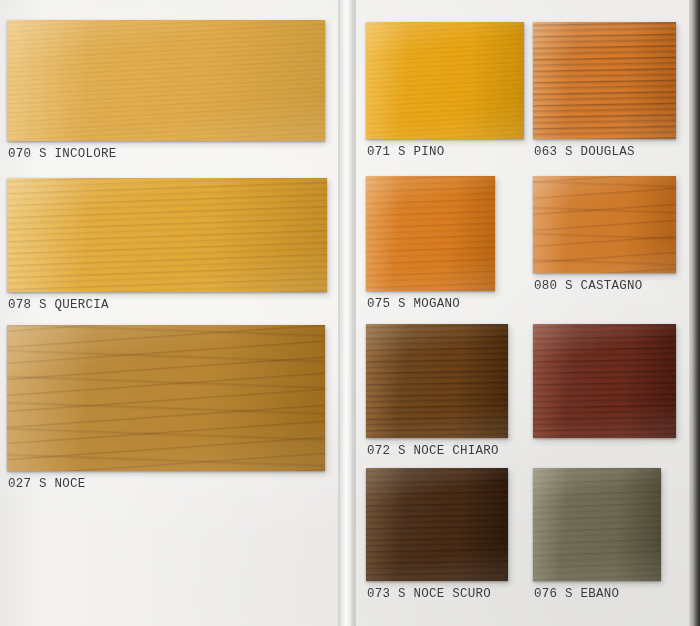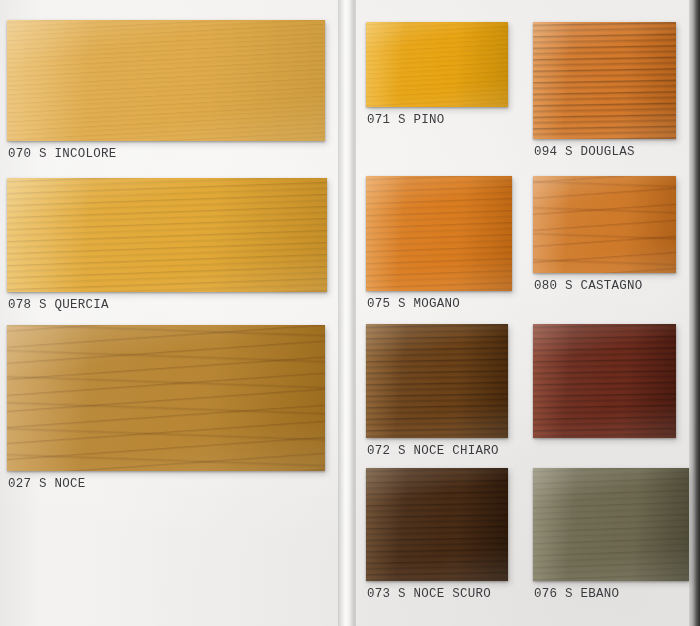--- a/index.html
+++ b/index.html
@@ -144,37 +144,37 @@
       <div class="chip" style="left: 7px; top: 325px; width: 318px; height: 146px;">
         <div class="tile" style="background: linear-gradient(95deg, rgb(206, 161, 90) 0%, rgb(184, 134, 52) 26%, rgb(184, 134, 52) 64%, rgb(163, 113, 31) 100%);">
           <div class="grain streaks"></div>
           <div class="sheen"></div>
           <div class="gloss"></div>
         </div>
         <div class="label">027 S NOCE</div>
       </div>
     </div>
   <div id="right-col">
-      <div class="chip" style="left: 366px; top: 22px; width: 142px; height: 85px;">
+      <div class="chip" style="left: 366px; top: 22px; width: 142px; height: 117px; padding-left: 16px;">
         <div class="tile" style="background: linear-gradient(95deg, rgb(242, 185, 58) 0%, rgb(232, 164, 18) 26%, rgb(232, 164, 18) 64%, rgb(212, 149, 8) 100%);">
           <div class="grain fine"></div>
           <div class="sheen"></div>
           <div class="gloss"></div>
         </div>
         <div class="label">071 S PINO</div>
       </div>
       <div class="chip" style="left: 533px; top: 22px; width: 143px; height: 117px;">
         <div class="tile" style="background: linear-gradient(95deg, rgb(227, 148, 74) 0%, rgb(212, 121, 43) 26%, rgb(212, 121, 43) 64%, rgb(189, 102, 28) 100%);">
           <div class="grain strong"></div>
           <div class="sheen"></div>
           <div class="gloss"></div>
         </div>
-        <div class="label">094 S DOUGLAS</div>
-      </div>
-      <div class="chip" style="left: 366px; top: 176px; width: 146px; height: 115px;">
+        <div class="label">063 S DOUGLAS</div>
+      </div>
+      <div class="chip" style="left: 366px; top: 176px; width: 129px; height: 115px;">
         <div class="tile" style="background: linear-gradient(95deg, rgb(232, 154, 70) 0%, rgb(218, 124, 32) 26%, rgb(218, 124, 32) 64%, rgb(196, 106, 19) 100%);">
           <div class="grain med"></div>
           <div class="sheen"></div>
           <div class="gloss"></div>
         </div>
         <div class="label">075 S MOGANO</div>
       </div>
       <div class="chip" style="left: 533px; top: 176px; width: 143px; height: 97px;">
         <div class="tile" style="background: linear-gradient(95deg, rgb(223, 149, 80) 0%, rgb(207, 122, 42) 26%, rgb(207, 122, 42) 64%, rgb(184, 102, 26) 100%);">
           <div class="grain streaks"></div>
@@ -199,21 +199,21 @@
         </div>
       </div>
       <div class="chip" style="left: 366px; top: 468px; width: 142px; height: 113px;">
         <div class="tile" style="background: linear-gradient(95deg, rgb(99, 64, 31) 0%, rgb(74, 44, 21) 26%, rgb(74, 44, 21) 64%, rgb(47, 26, 10) 100%);">
           <div class="grain strong"></div>
           <div class="sheen"></div>
           <div class="gloss"></div>
         </div>
         <div class="label">073 S NOCE SCURO</div>
       </div>
-      <div class="chip" style="left: 533px; top: 468px; width: 156px; height: 113px;">
+      <div class="chip" style="left: 533px; top: 468px; width: 128px; height: 113px;">
         <div class="tile" style="background: linear-gradient(95deg, rgb(138, 133, 106) 0%, rgb(110, 105, 80) 26%, rgb(110, 105, 80) 64%, rgb(81, 77, 57) 100%);">
           <div class="grain med"></div>
           <div class="sheen"></div>
           <div class="gloss"></div>
         </div>
         <div class="label">076 S EBANO</div>
       </div>
     </div>
 
   <div id="gutter"></div>

